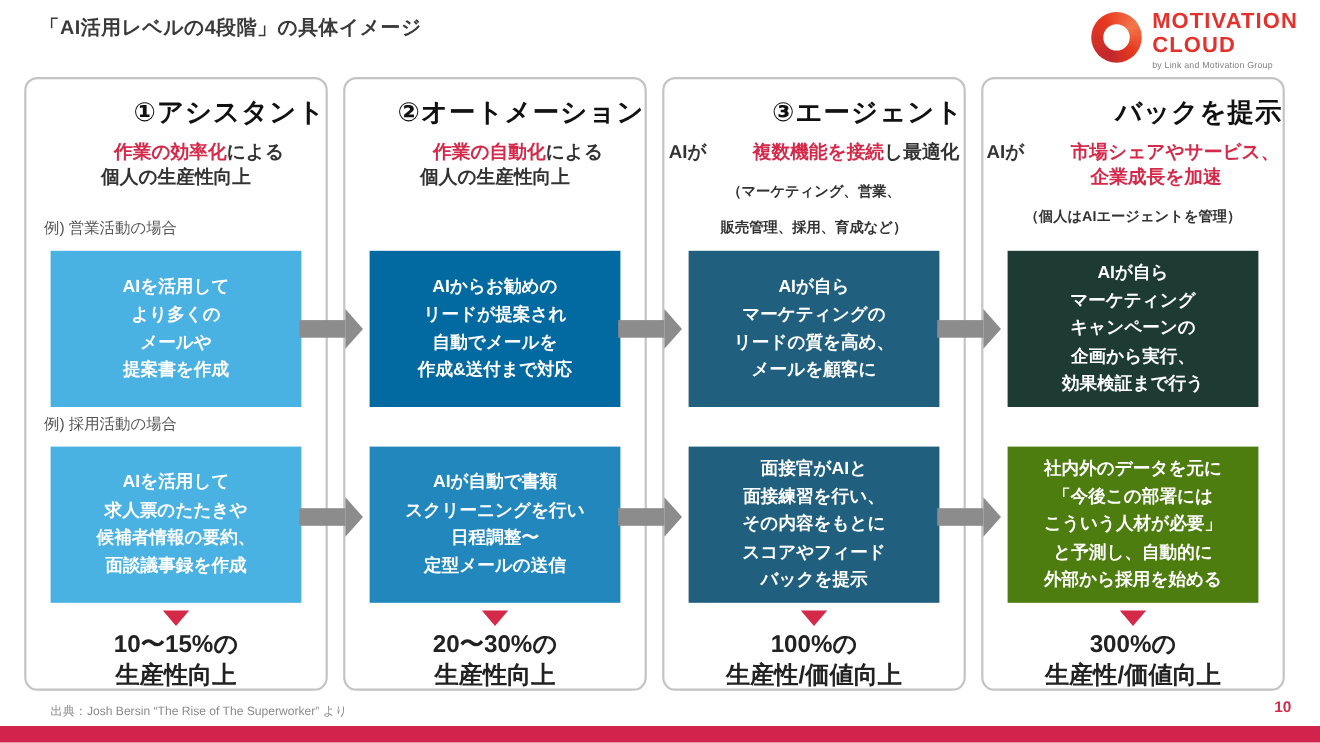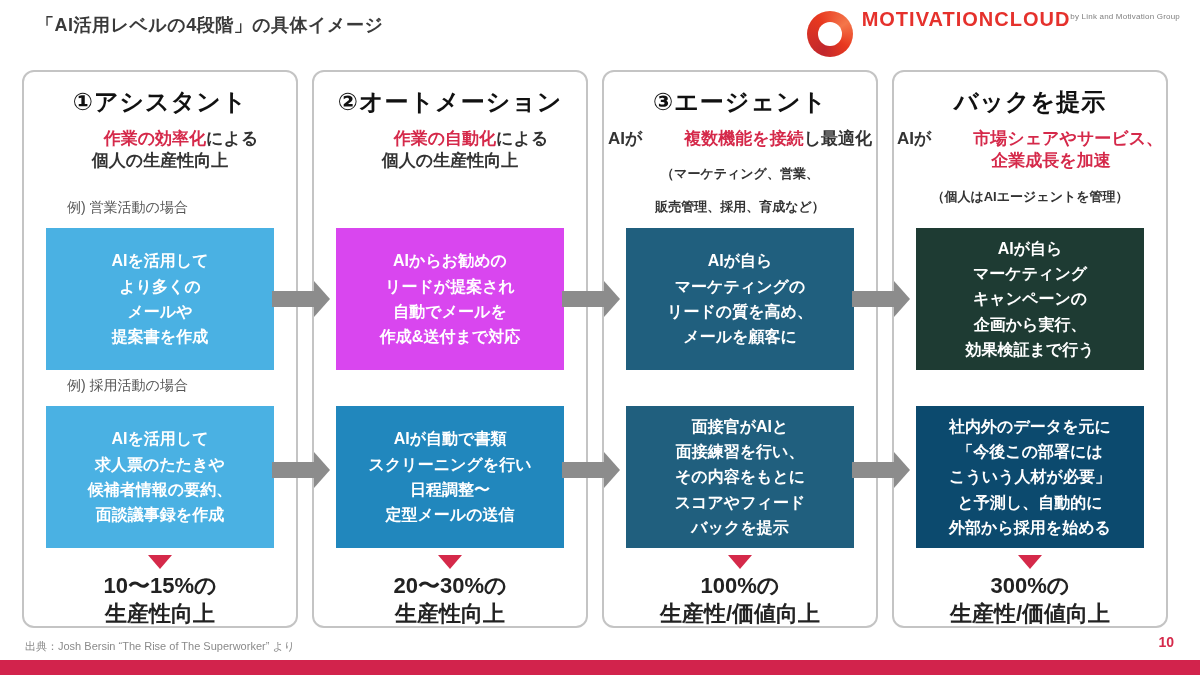--- a/index.html
+++ b/index.html
@@ -13,41 +13,41 @@
     font-size:18px; font-weight:bold; color:#3a3a3a; letter-spacing:0.5px;
   }
   
   .logo { position:absolute; right:20px; top:9px; display:flex; align-items:flex-start; gap:9px; }
   .logo-ring {
     width:46px; height:46px; border-radius:50%; margin-top:2px;
     background:conic-gradient(from 200deg,#c1272d,#e8391f 35%,#f4764a 60%,#e8391f 80%,#c1272d);
     position:relative;
   }
   .logo-ring::after { content:""; position:absolute; inset:11px; background:#fff; border-radius:50%; }
-  .logo-textcol { display:flex; flex-direction:row; }
+  .logo-textcol { display:flex; flex-direction:column; }
   .logo-line { color:#e5312c; font-weight:bold; font-size:20px; line-height:1.08; letter-spacing:1px; }
-  .logo-byline { font-size:8px; color:#808080; margin-top:3px; letter-spacing:0.2px;text-align:right; }
+  .logo-byline { font-size:8px; color:#808080; margin-top:3px; letter-spacing:0.2px; }
   
   .columns { position:absolute; left:22px; top:70px; width:1146px; height:558px; display:flex; gap:14px; }
   .stage-column {
     width:276px; box-sizing:border-box; position:relative;
     border:2px solid #c4c4c4; border-radius:12px; background:#fff;
   }
   .stage-header {
-    position:absolute; top:14px; left:0; width:100%; text-align:center;
+    position:absolute; top:14px; left:0; width:100%; text-align:right;
     font-size:24px; font-weight:bold; color:#111; letter-spacing:1px;
   }
   .stage-desc {
     position:absolute; top:56px; left:0; width:100%; text-align:center;
     font-size:17px; font-weight:bold; color:#333; line-height:1.32;
   }
   .stage-desc .red { color:var(--accent,#d5294a);margin-left:42px; }
   .stage-desc .sub { font-size:13px; line-height:1.3;margin-top:16px; }
   .example-label-top, .example-label-bottom {
-    position:absolute; left:16px; font-size:14px; color:#555;margin-left:27px;
+    position:absolute; left:16px; font-size:14px; color:#555;
   }
   .example-label-top { top:127px; }
   .example-label-bottom { top:305px; }
   .use-case-box {
     position:absolute; left:22px; right:22px; height:142px;
     color:#fff; font-weight:bold; font-size:16px; line-height:1.58;
     display:flex; flex-direction:column; justify-content:center;
     text-align:center;
   }
   .use-case-box.top { top:156px; }
@@ -66,21 +66,21 @@
   .arrow { position:absolute; width:58px; height:36px; }
   .arrow .bar { position:absolute; left:0; top:10px; width:42px; height:16px; background:var(--arrow,#8c8c8c); }
   .arrow .tip {
     position:absolute; left:42px; top:0; width:0; height:0;
     border-top:18px solid transparent; border-bottom:18px solid transparent;
     border-left:16px solid var(--arrow,#8c8c8c);
   }
   .arrow.g1 { left:272px; } .arrow.g2 { left:562px; } .arrow.g3 { left:852px; }
   .arrow.row-top { top:281px; } .arrow.row-bottom { top:452px; }
   
-  .source-text { position:absolute; left:25px; top:639px; font-size:11px; color:#8a8a8a; }
+  .source-text { position:absolute; left:46px; top:639px; font-size:11px; color:#8a8a8a; }
   .page-number { position:absolute; right:26px; top:634px; font-size:14px; font-weight:bold; color:var(--accent,#d5294a); }
   .bottom-bar { position:absolute; left:0; bottom:0; width:1200px; height:15px; background:#d2234c; }
 </style>
 </head>
 <body style="--accent: #d5294a; --arrow: #8c8c8c;">
 
 <div class="slide-title">「AI活用レベルの4段階」の具体イメージ</div>
 
 <div class="logo">
   <div class="logo-ring"></div>
@@ -119,21 +119,21 @@
       </div>
   </div>
 
   <div class="stage-column">
     <div class="stage-header">②オートメーション</div>
     <div class="stage-desc">
         <div><span class="red">作業の自動化</span><span>による</span></div>
         <div><span>個人の生産性向上</span></div>
       </div>
     <div class="example-label-top"></div>
-    <div class="use-case-box top" style="background: #d946ef;">
+    <div class="use-case-box top" style="background: #0369a1;">
         <div>AIからお勧めの</div>
         <div>リードが提案され</div>
         <div>自動でメールを</div>
         <div>作成&amp;送付まで対応</div>
       </div>
     <div class="example-label-bottom"></div>
     <div class="use-case-box bottom" style="background: rgb(33, 135, 189);">
         <div>AIが自動で書類</div>
         <div>スクリーニングを行い</div>
         <div>日程調整〜</div>
@@ -184,21 +184,21 @@
       </div>
     <div class="example-label-top"></div>
     <div class="use-case-box top" style="background: rgb(30, 59, 51);">
         <div>AIが自ら</div>
         <div>マーケティング</div>
         <div>キャンペーンの</div>
         <div>企画から実行、</div>
         <div>効果検証まで行う</div>
       </div>
     <div class="example-label-bottom"></div>
-    <div class="use-case-box bottom" style="background: #0c4a6e;">
+    <div class="use-case-box bottom" style="background: #4d7c0f;">
         <div>社内外のデータを元に</div>
         <div>「今後この部署には</div>
         <div>こういう人材が必要」</div>
         <div>と予測し、自動的に</div>
         <div>外部から採用を始める</div>
       </div>
     <div class="down-triangle"></div>
     <div class="result-text">
         <div>300%の</div>
         <div>生産性/価値向上</div>

